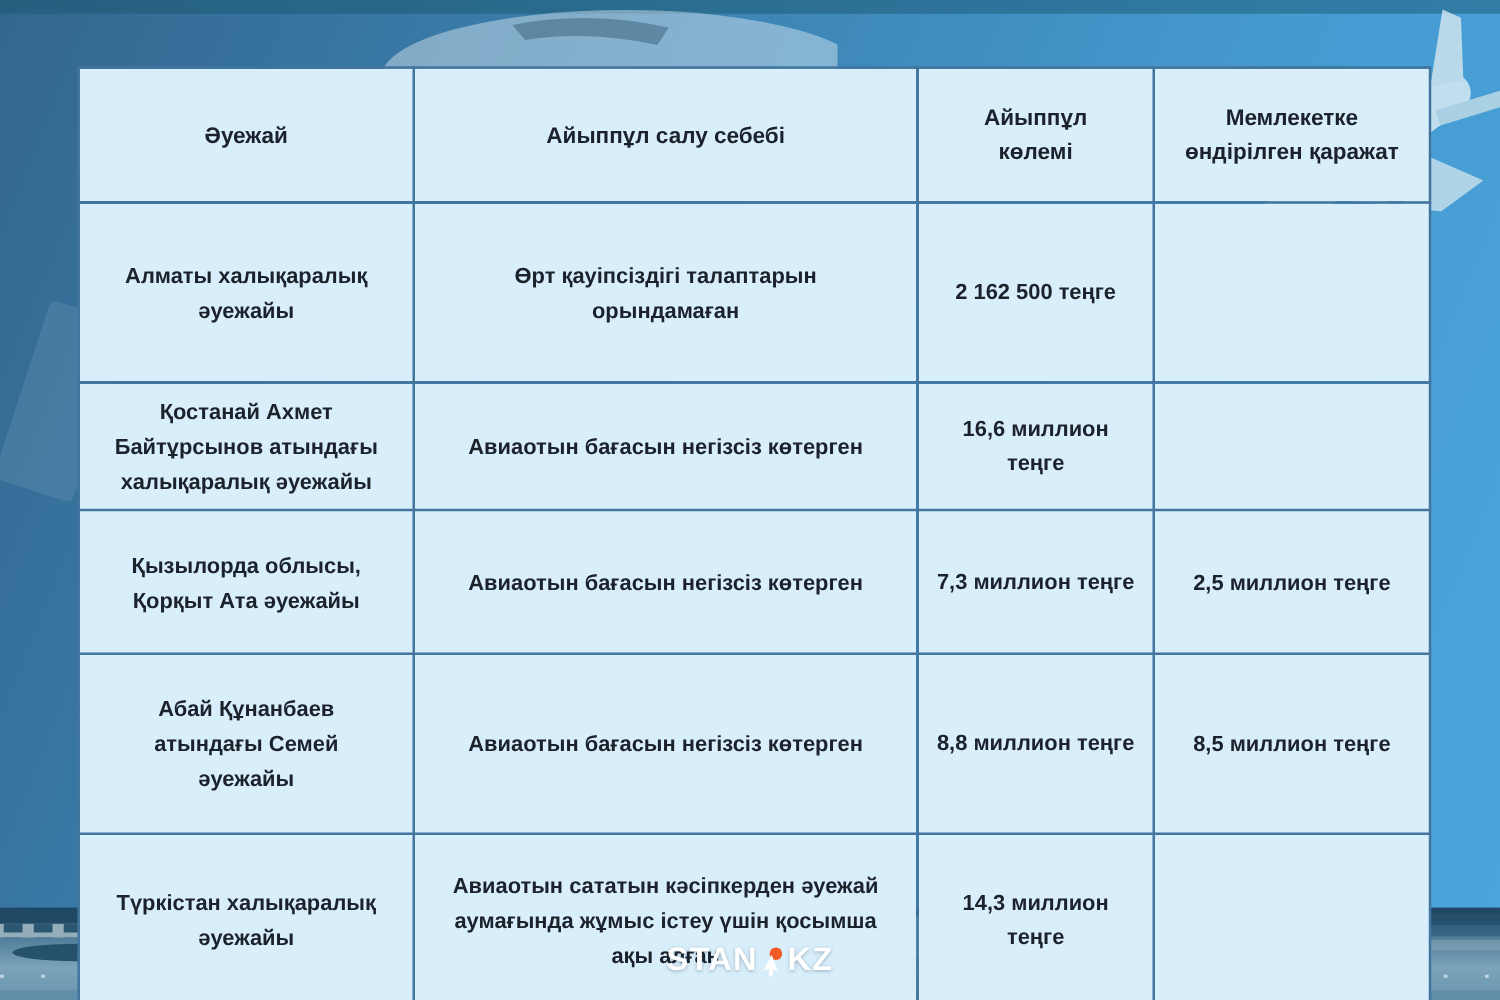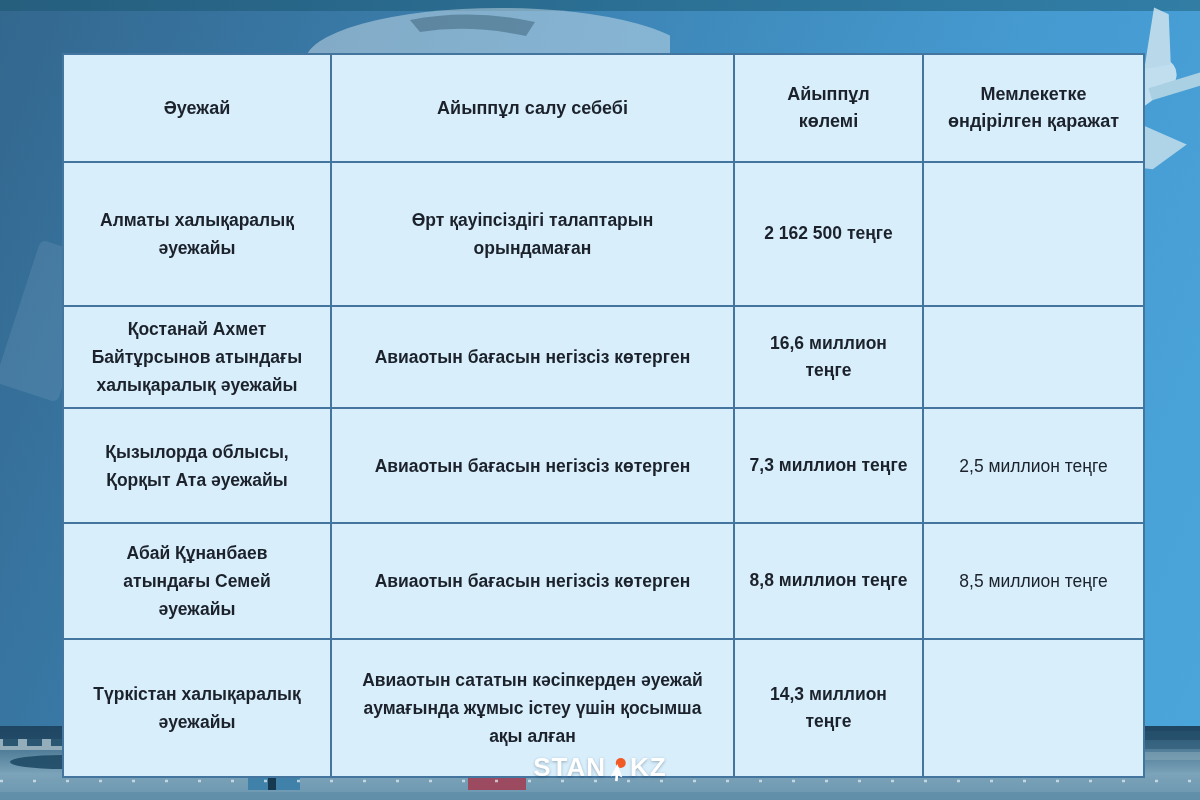--- a/index.html
+++ b/index.html
@@ -30,24 +30,24 @@
   th, td {
     border:2px solid #43759E; background:#D9EEFB;
     text-align:center; vertical-align:middle; color:#1B222C;
     overflow:hidden;
   }
   th { font-size:18px; font-weight:700; line-height:1.5; padding:8px 24px; }
   td { font-size:17.5px; font-weight:600; line-height:1.6; }
   td.c-airport { padding:8px 26px; }
   td.c-reason  { padding:26px 30px; }
   td.c-fine    { padding:8px 14px; font-weight:700; line-height:1.55; }
-  td.c-recovered { padding:8px 14px; font-weight:400; }
+  td.c-recovered { padding:8px 14px; font-weight:700; }
   tr.h-header { height:108px; }
   tr.r1 { height:144px; } tr.r2 { height:101px; } tr.r3 { height:115px; }
-  tr.r4 { height:116px; } tr.r5 { height:115px; }
+  tr.r4 { height:144px; } tr.r5 { height:115px; }
 
   
   .logo {
     position:absolute; bottom:16px; left:50%; transform:translateX(-50%);
     display:flex; align-items:center; gap:1px; z-index:6;
   }
   .logo-text {
     color:#FFFFFF; font-weight:800; font-size:26px; letter-spacing:1px;
     text-shadow:0 1px 3px rgba(20,50,70,0.35);
   }

